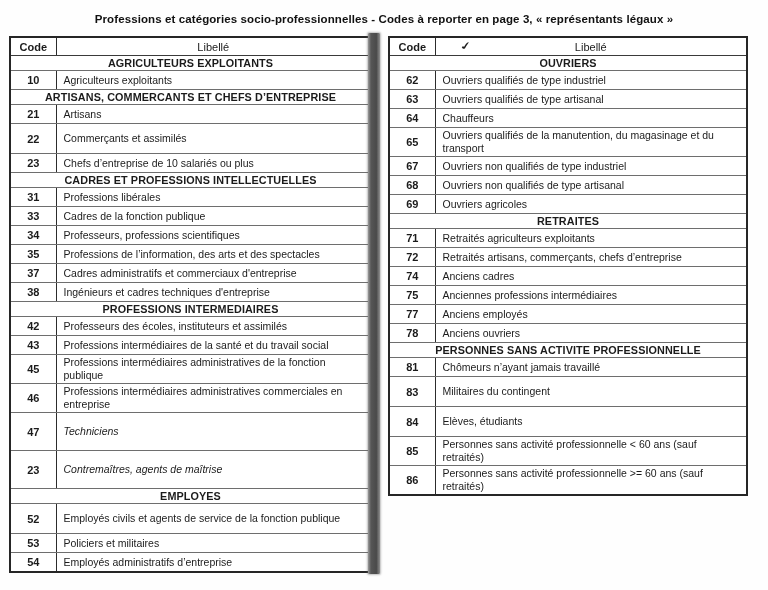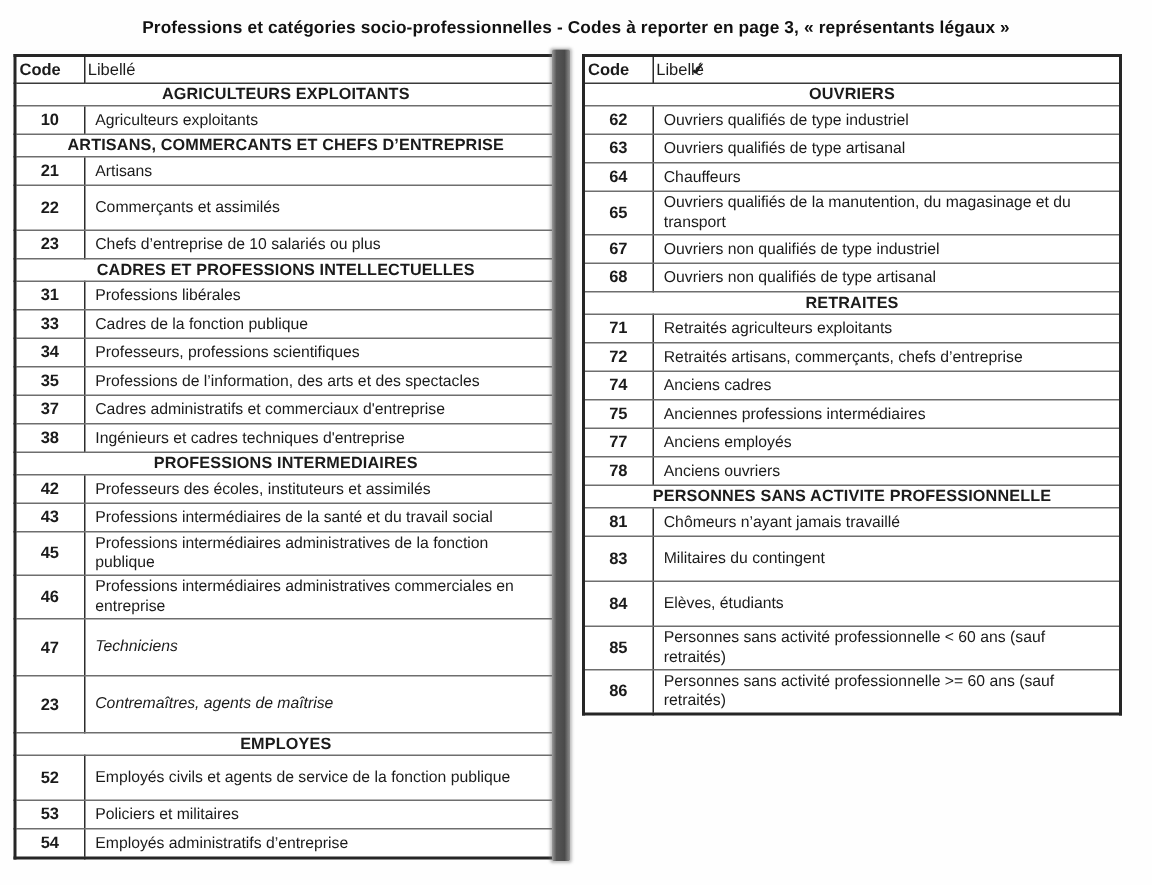--- a/index.html
+++ b/index.html
@@ -24,21 +24,21 @@
     border-collapse:collapse;table-layout:fixed;width:100%;
     border:2px solid #262626;background:#fff;
   }
   col.code-col{width:46px;}
   th,td{
     border-left:1.5px solid #2c2c2c;border-right:1.5px solid #2c2c2c;
     border-top:1px solid #6e6e6e;border-bottom:1px solid #6e6e6e;
     overflow:hidden;
   }
   thead th{
-    height:15px;font-size:11px;text-align:left;vertical-align:middle;
+    height:15px;font-size:11px;text-align:center;vertical-align:middle;
     border-bottom:1.5px solid #3a3a3a;padding:1px 2px;
   }
   th.code-h{font-weight:700;}
   th.label-h{font-weight:400;position:relative;}
   .check{
     position:absolute;left:26px;top:3px;font-size:9px;color:#1c1c1c;
     transform:rotate(-18deg) scaleX(1.5);display:inline-block;font-weight:700;
   }
   td.code-cell{
     font-weight:700;font-size:11px;text-align:center;vertical-align:middle;
@@ -213,20 +213,24 @@
           </tr>
           <tr>
             <td class="code-cell">67</td>
             <td class="label-cell">Ouvriers non qualifiés de type industriel</td>
           </tr>
           <tr>
             <td class="code-cell">68</td>
             <td class="label-cell">Ouvriers non qualifiés de type artisanal</td>
           </tr>
           <tr>
+            <td class="code-cell">69</td>
+            <td class="label-cell">Ouvriers agricoles</td>
+          </tr>
+          <tr>
             <td colspan="2" class="section-cell">RETRAITES</td>
           </tr>
           <tr>
             <td class="code-cell">71</td>
             <td class="label-cell">Retraités agriculteurs exploitants</td>
           </tr>
           <tr>
             <td class="code-cell">72</td>
             <td class="label-cell">Retraités artisans, commerçants, chefs d’entreprise</td>
           </tr>

